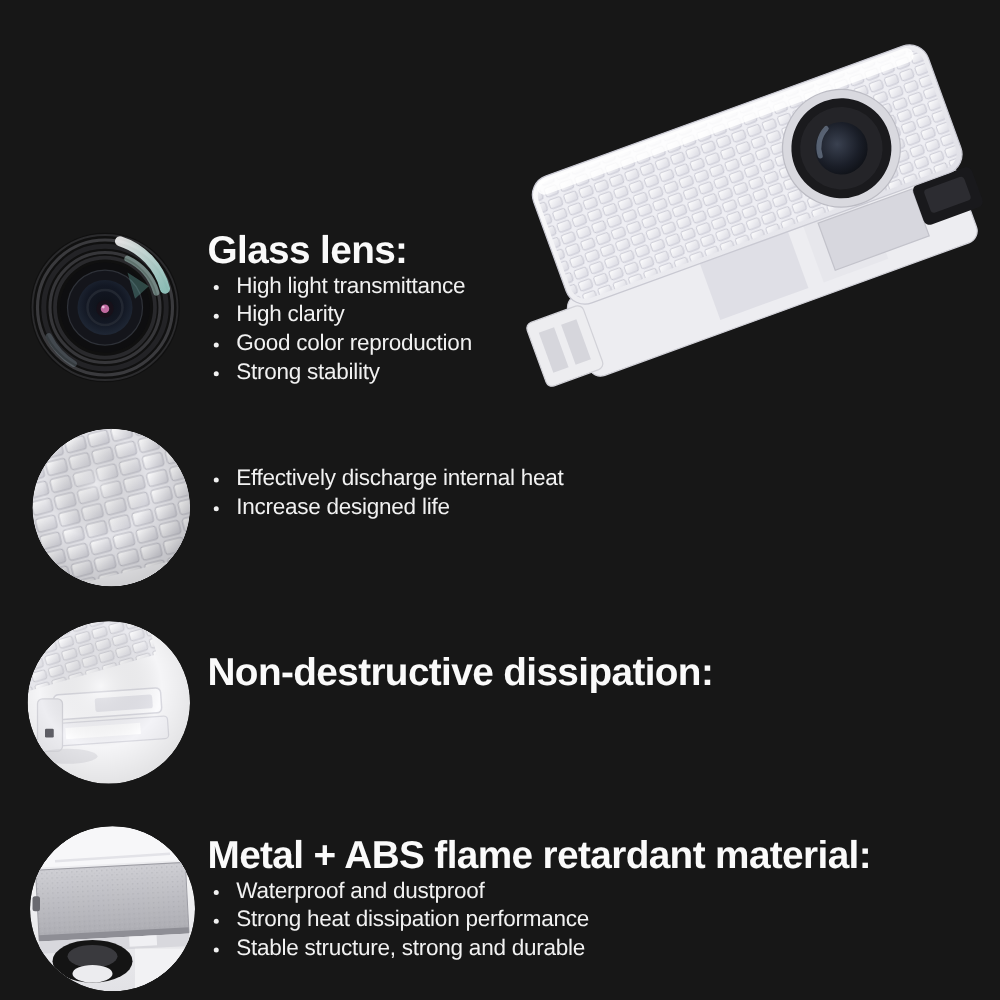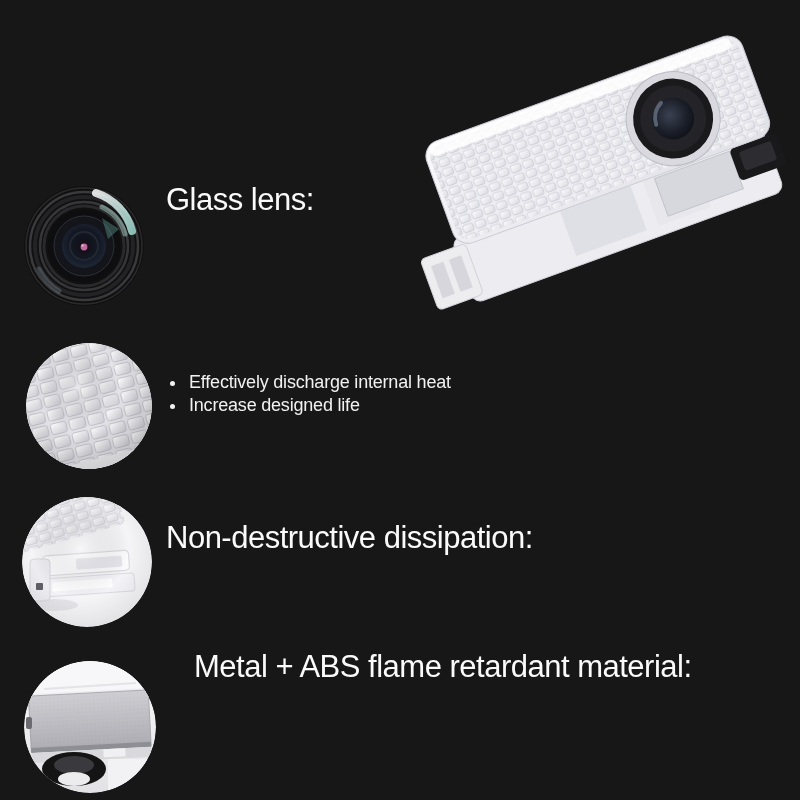--- a/index.html
+++ b/index.html
@@ -12,23 +12,23 @@
   .circle-photo svg{display:block;}
   .p1{left:24px;top:186px;width:120px;height:120px;}
   .p2{left:26px;top:343px;width:126px;height:126px;}
   .p3{left:22px;top:497px;width:130px;height:130px;}
   .p4{left:24px;top:661px;width:132px;height:132px;}
   .product-photo{position:absolute;left:400px;top:25px;width:400px;height:300px;}
   .feature{position:absolute;}
   .f1{left:166px;top:183px;width:520px;}
   .f2{left:166px;top:371px;width:540px;}
   .f3{left:166px;top:521px;width:434px;}
-  .f4{left:166px;top:650px;width:570px;margin-left:28px;}
+  .f4{left:166px;top:667px;width:570px;}
   .feature h2{
-    margin:0;font-weight:400;font-size:31px;line-height:34px;
+    margin:0;font-weight:700;font-size:31px;line-height:34px;
     letter-spacing:-0.5px;color:#fafafa;white-space:nowrap;
   }
   .feature ul{margin:0;padding:0 0 0 20px;list-style:disc outside;}
   .feature li{
     font-size:18px;line-height:23px;letter-spacing:-0.2px;
     color:#f1f1f1;padding-left:3px;
   }
   .feature li::marker{color:#f1f1f1;font-size:16px;}
 </style>
 </head>
@@ -113,20 +113,26 @@
       <circle cx="58.6" cy="59.6" r="1.1" fill="#f2c9e2" opacity="0.9"></circle>
       <path d="M 72 7 A 54 54 0 0 1 108 45" stroke="url(#clHl)" stroke-width="8" fill="none" stroke-linecap="round" opacity="0.85"></path>
       <path d="M 78 21 A 43 43 0 0 1 101 48" stroke="#bfe8dd" stroke-width="5" fill="none" stroke-linecap="round" opacity="0.45"></path>
       <path d="M 78 32 L 95 43 L 84 53 Z" fill="#7fd2c3" opacity="0.3"></path>
       <path d="M 15 83 A 54 54 0 0 0 35 105" stroke="#8fa3b0" stroke-width="5" fill="none" stroke-linecap="round" opacity="0.3"></path>
     </svg>
   </figure>
 
   <div class="feature f1">
     <h2>Glass lens:</h2>
+    <ul>
+      <li>High light transmittance</li>
+      <li>High clarity</li>
+      <li>Good color reproduction</li>
+      <li>Strong stability</li>
+    </ul>
   </div>
 
   <figure class="circle-photo p2">
     <svg width="126" height="126" viewBox="0 0 126 126">
       <defs>
         <linearGradient id="g2bead" x1="0" y1="0" x2="1" y2="1">
           <stop offset="0" stop-color="#ffffff"></stop>
             <stop offset="1" stop-color="#c9c9d1"></stop>
         </linearGradient>
         <pattern id="g2pat" patternUnits="userSpaceOnUse" width="19" height="14">
@@ -238,15 +244,20 @@
         <rect x="84" y="98" width="48" height="40" fill="#f2f2f4"></rect>
         <ellipse cx="50" cy="108" rx="32" ry="17" fill="#141414"></ellipse>
         <ellipse cx="50" cy="104" rx="20" ry="9" fill="#3a3a3e"></ellipse>
         <ellipse cx="50" cy="118" rx="16" ry="7" fill="#ececef"></ellipse>
       </g>
     </svg>
   </figure>
 
   <div class="feature f4">
     <h2>Metal + ABS flame retardant material:</h2>
+    <ul>
+      <li>Waterproof and dustproof</li>
+      <li>Strong heat dissipation performance</li>
+      <li>Stable structure, strong and durable</li>
+    </ul>
   </div>
 
 </div>
 
 </body></html>

